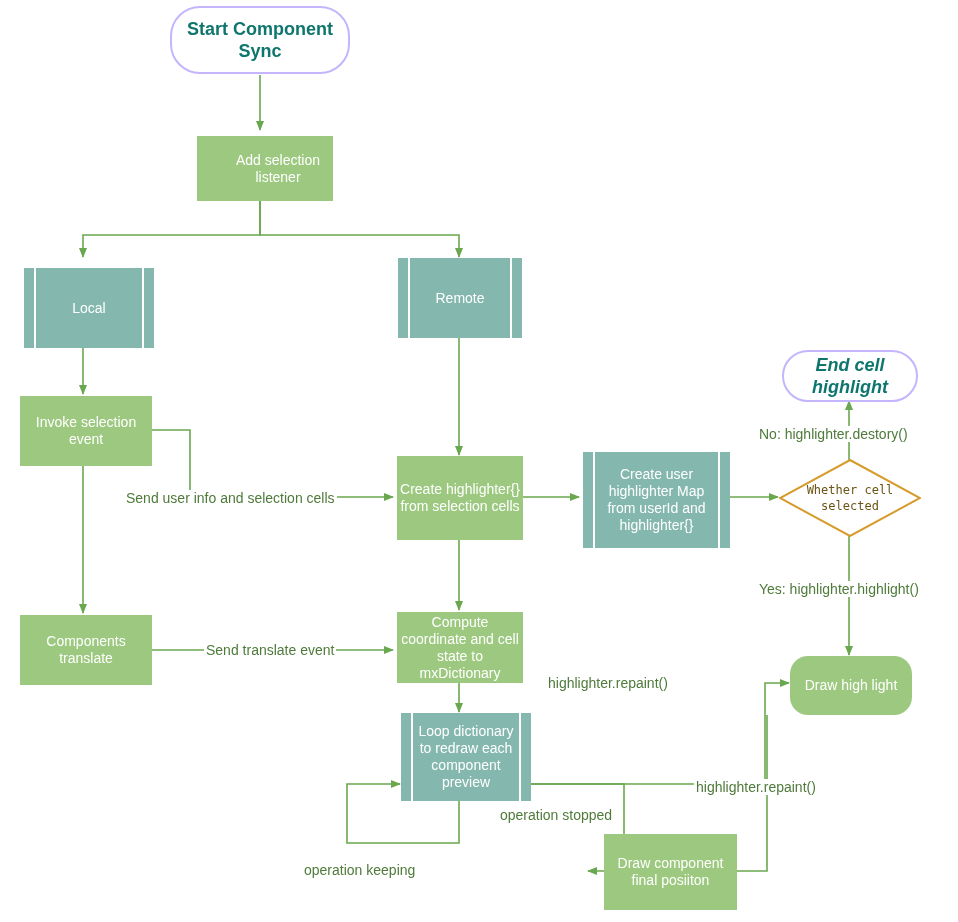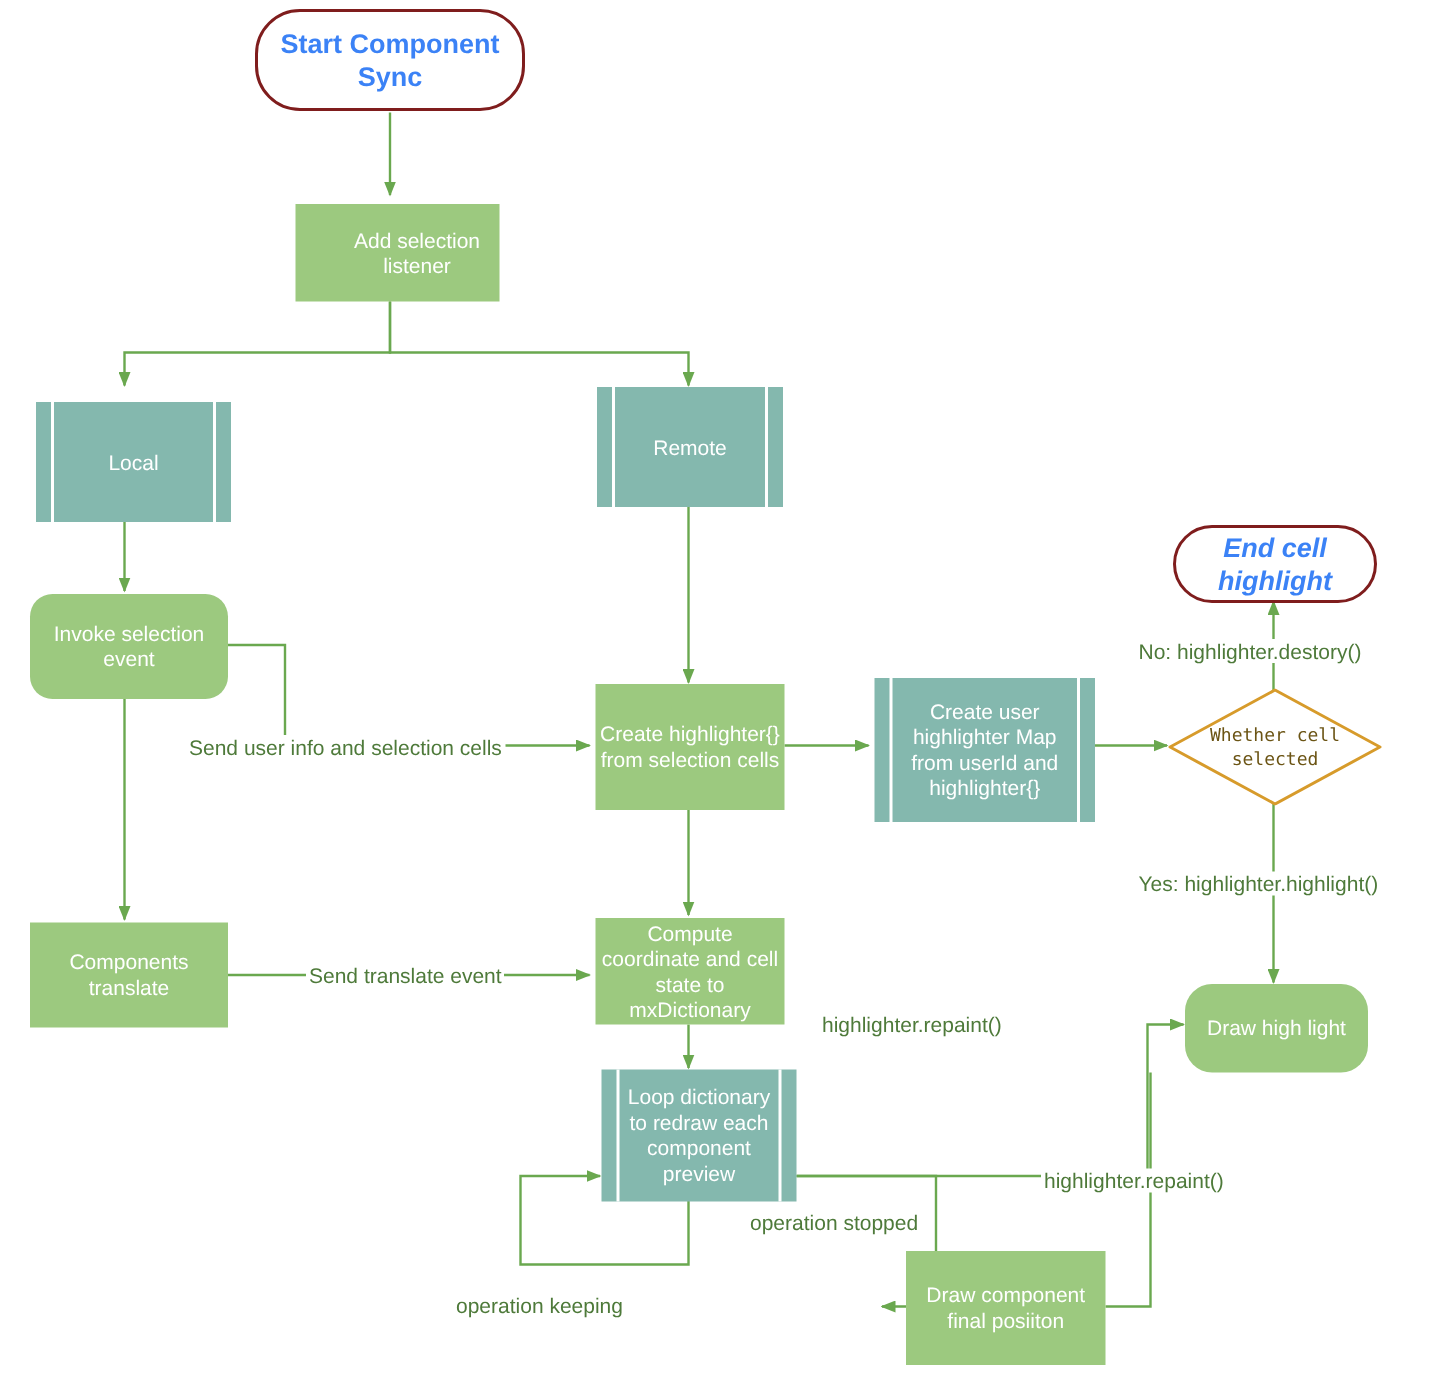--- a/index.html
+++ b/index.html
@@ -61,23 +61,23 @@
     bottom: 0;
     width: 2px;
     background: #ffffff;
   }
   .subproc::before { left: 10px; }
   .subproc::after  { right: 10px; }
   .subproc .lbl { position: relative; z-index: 2; padding: 0 16px; box-sizing: border-box; }
   
   .term {
     background: #ffffff;
-    border: 2px solid #7f1d1d;
+    border: 2px solid #c4b5fd;
     border-radius: 30px;
-    color: #3b82f6;
+    color: #0f766e;
     font-weight: bold;
     font-size: 18px;
     line-height: 22px;
   }
   
   .decision {
     background: transparent;
   }
   .decision svg {
     position: absolute;
@@ -166,21 +166,21 @@
   </div>
 
   <div class="node subproc" style="left:24px; top:268px; width:130px; height:80px;">
     <span class="lbl">Local</span>
   </div>
 
   <div class="node subproc" style="left:398px; top:258px; width:124px; height:80px;">
     <span class="lbl">Remote</span>
   </div>
 
-  <div class="node proc" style="left:20px; top:396px; width:132px; height:70px;border-radius:15px;">
+  <div class="node proc" style="left:20px; top:396px; width:132px; height:70px;">
     <span class="lbl">Invoke selection event</span>
   </div>
 
   <div class="node proc" style="left:20px; top:615px; width:132px; height:70px;">
     <span class="lbl">Components translate</span>
   </div>
 
   <div class="node proc" style="left:397px; top:456px; width:126px; height:84px;">
     <span class="lbl">Create highlighter{} from selection cells</span>
   </div>

